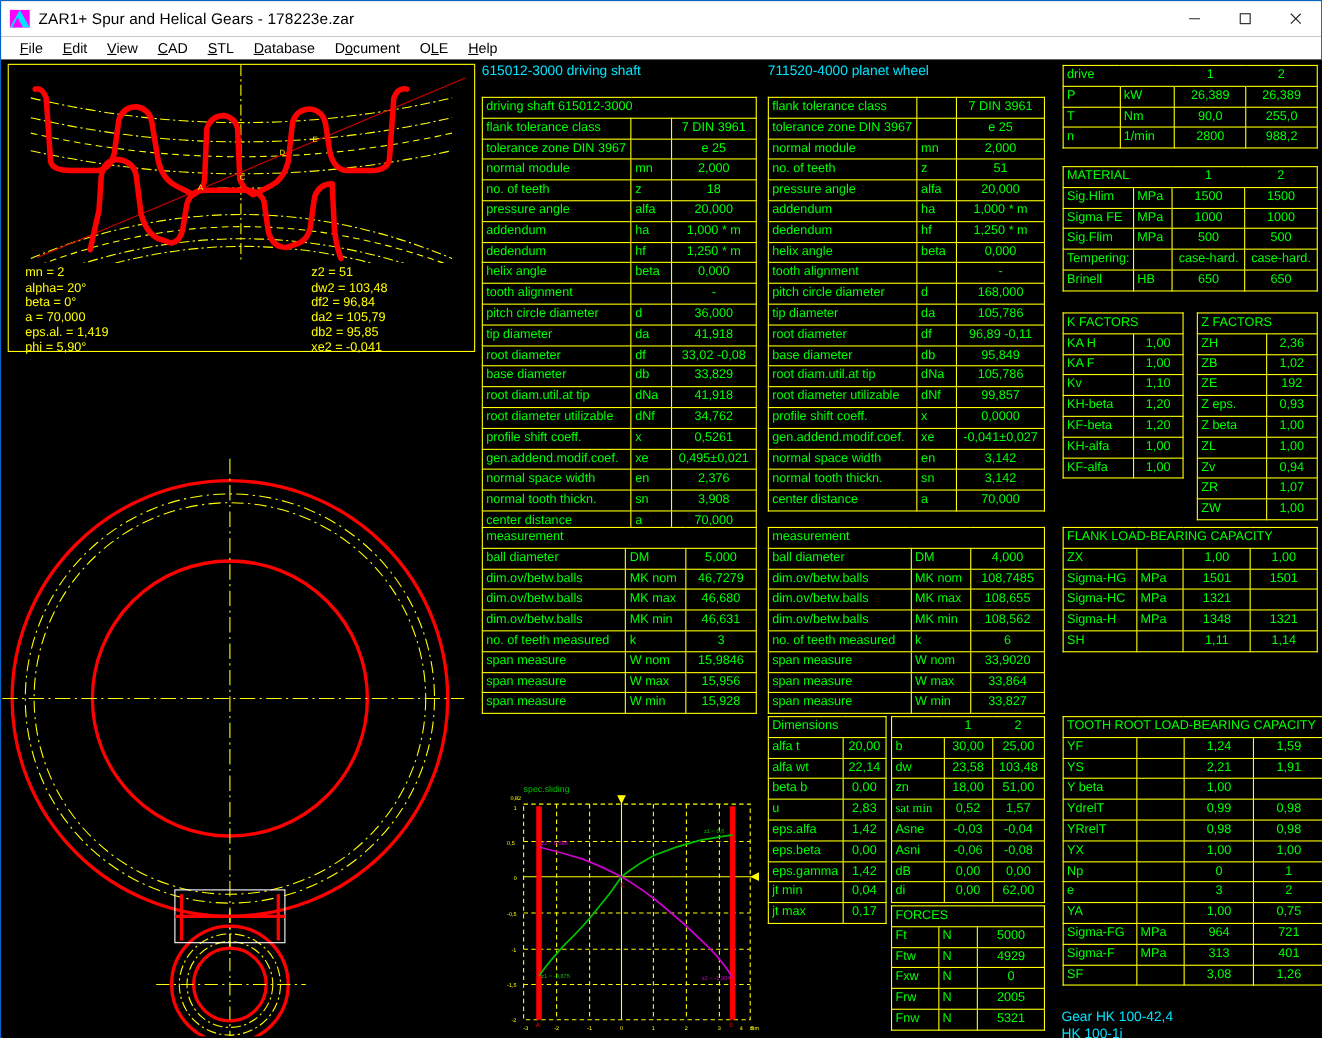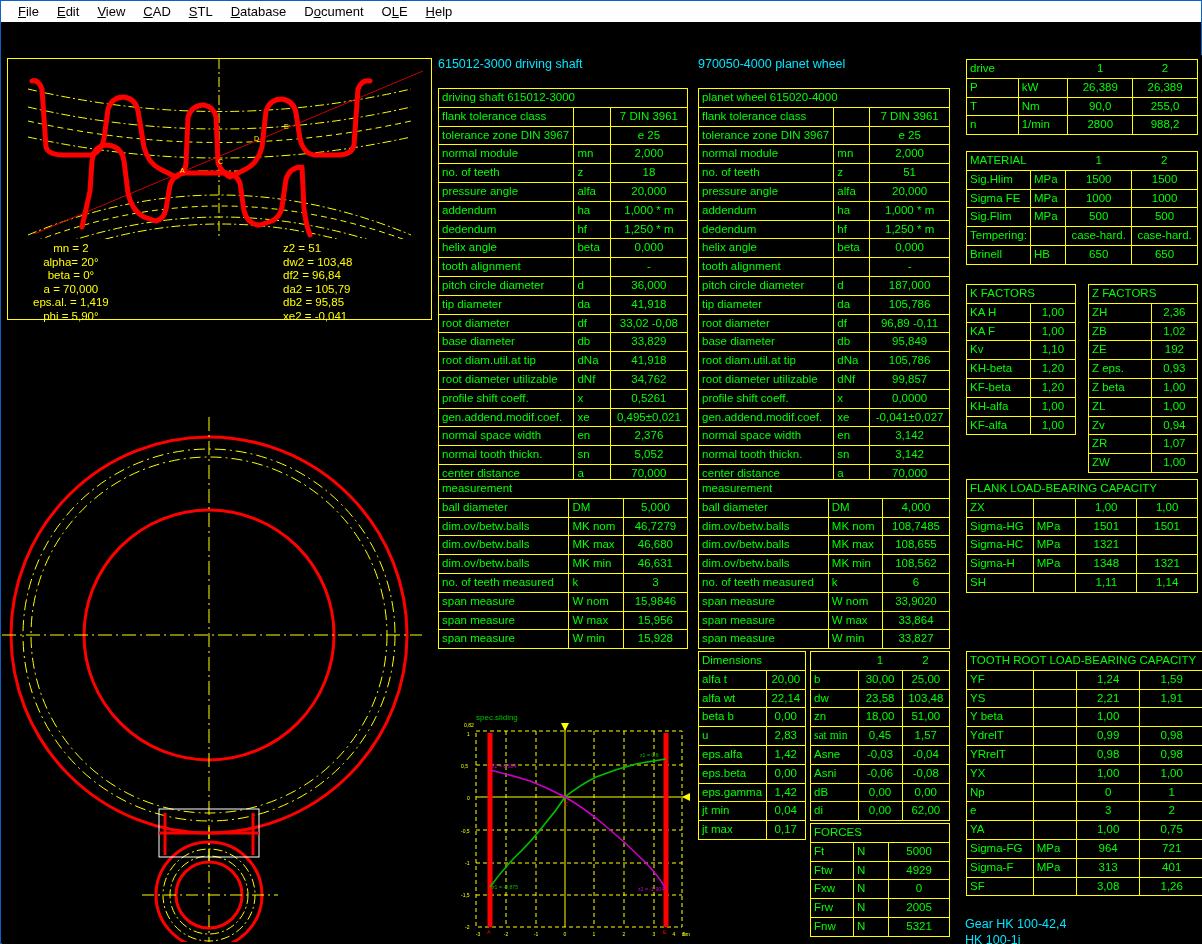--- a/index.html
+++ b/index.html
@@ -85,37 +85,62 @@
   }
   .draw-top{
     position:absolute;left:0;top:0;width:423px;height:180px;overflow:hidden;
   }
   .info-box{
     position:absolute;left:5px;top:182px;width:423px;height:81px;
     color:#ffff00;font-size:11.5px;line-height:13.6px;
     box-sizing:border-box;padding:1px 0 0 8px;
   }
   .info-col{position:absolute;top:1px;}
-  .info-c1{left:20px;text-align:center;}
+  .info-c1{left:10px;}
   .info-c2{left:140px;}
   .info-c3{left:270px;}
   .big-draw{
     position:absolute;left:0px;top:272px;width:430px;height:615px;
   }
   .chartbox{position:absolute;left:432px;top:650px;width:262px;height:238px;}
   .chart-title{position:absolute;left:42px;top:8px;color:#00c000;font-size:8px;}
   .gearlabel{
     position:absolute;left:963px;color:#00e5ff;font-size:12.5px;white-space:nowrap;
   }
 </style>
 </head>
 <body>
 
 <div class="win">
 
+  <div class="titlebar">
+    <div class="app-logo">
+      <div class="tri"></div>
+        <div class="tri2"></div>
+    </div>
+    <div class="title-text">ZAR1+  Spur and Helical Gears  -  178223e.zar</div>
+    <div class="win-buttons">
+      <div class="win-btn">
+        <svg width="12" height="12" viewBox="0 0 12 12">
+            <line x1="1" y1="6" x2="11" y2="6" stroke="#222" stroke-width="1"></line>
+          </svg>
+      </div>
+      <div class="win-btn">
+        <svg width="12" height="12" viewBox="0 0 12 12">
+            <rect x="1.5" y="1.5" width="9" height="9" fill="none" stroke="#222" stroke-width="1"></rect>
+          </svg>
+      </div>
+      <div class="win-btn">
+        <svg width="12" height="12" viewBox="0 0 12 12">
+            <line x1="1.5" y1="1.5" x2="10.5" y2="10.5" stroke="#222" stroke-width="1"></line>
+            <line x1="10.5" y1="1.5" x2="1.5" y2="10.5" stroke="#222" stroke-width="1"></line>
+          </svg>
+      </div>
+    </div>
+  </div>
 
   <div class="menubar">
     <div class="menu-item"><u>F</u>ile</div>
     <div class="menu-item"><u>E</u>dit</div>
     <div class="menu-item"><u>V</u>iew</div>
     <div class="menu-item"><u>C</u>AD</div>
     <div class="menu-item"><u>S</u>TL</div>
     <div class="menu-item"><u>D</u>atabase</div>
     <div class="menu-item">D<u>o</u>cument</div>
     <div class="menu-item">O<u>L</u>E</div>
@@ -365,21 +390,21 @@
             <td class="c" style="width: 78px;">0,495±0,021</td>
           </tr>
           <tr>
             <td style="width: 130px;">normal space width</td>
             <td style="width: 38px;">en</td>
             <td class="c" style="width: 78px;">2,376</td>
           </tr>
           <tr>
             <td style="width: 130px;">normal tooth thickn.</td>
             <td style="width: 38px;">sn</td>
-            <td class="c" style="width: 78px;">5,052</td>
+            <td class="c" style="width: 78px;">3,908</td>
           </tr>
           <tr>
             <td style="width: 130px;">center distance</td>
             <td style="width: 38px;">a</td>
             <td class="c" style="width: 78px;">70,000</td>
           </tr>
         </tbody>
       </table>
     <table class="tbl" id="t-gear1m" style="left:436px;top:424px;width:250px">
         <tbody>
@@ -422,26 +447,23 @@
             <td class="c" style="width: 66px;">15,956</td>
           </tr>
           <tr>
             <td style="width: 130px;">span measure</td>
             <td style="width: 50px;">W min</td>
             <td class="c" style="width: 66px;">15,928</td>
           </tr>
         </tbody>
       </table>
 
-    <div class="section-label" style="left:696px;top:2px">970050-4000  planet wheel</div>
+    <div class="section-label" style="left:696px;top:2px">711520-4000  planet wheel</div>
     <table class="tbl" id="t-gear2" style="left:696px;top:33px;width:252px">
         <tbody>
-          <tr>
-            <td colspan="3">planet wheel 615020-4000</td>
-          </tr>
           <tr>
             <td style="width: 130px;">flank tolerance class</td>
             <td style="width: 38px;"></td>
             <td class="c" style="width: 80px;">7 DIN 3961</td>
           </tr>
           <tr>
             <td style="width: 130px;">tolerance zone DIN 3967</td>
             <td style="width: 38px;"></td>
             <td class="c" style="width: 80px;">e 25</td>
           </tr>
@@ -476,21 +498,21 @@
             <td class="c" style="width: 80px;">0,000</td>
           </tr>
           <tr>
             <td style="width: 130px;">tooth alignment</td>
             <td style="width: 38px;"></td>
             <td class="c" style="width: 80px;">-</td>
           </tr>
           <tr>
             <td style="width: 130px;">pitch circle diameter</td>
             <td style="width: 38px;">d</td>
-            <td class="c" style="width: 80px;">187,000</td>
+            <td class="c" style="width: 80px;">168,000</td>
           </tr>
           <tr>
             <td style="width: 130px;">tip diameter</td>
             <td style="width: 38px;">da</td>
             <td class="c" style="width: 80px;">105,786</td>
           </tr>
           <tr>
             <td style="width: 130px;">root diameter</td>
             <td style="width: 38px;">df</td>
             <td class="c" style="width: 80px;">96,89 -0,11</td>
@@ -645,21 +667,21 @@
             <td class="c" style="width: 46px;">23,58</td>
             <td class="c" style="width: 46px;">103,48</td>
           </tr>
           <tr>
             <td style="width: 48px;">zn</td>
             <td class="c" style="width: 46px;">18,00</td>
             <td class="c" style="width: 46px;">51,00</td>
           </tr>
           <tr>
             <td style="width: 48px; font-family: Liberation Serif, serif;">sat min</td>
-            <td class="c" style="width: 46px;">0,45</td>
+            <td class="c" style="width: 46px;">0,52</td>
             <td class="c" style="width: 46px;">1,57</td>
           </tr>
           <tr>
             <td style="width: 48px;">Asne</td>
             <td class="c" style="width: 46px;">-0,03</td>
             <td class="c" style="width: 46px;">-0,04</td>
           </tr>
           <tr>
             <td style="width: 48px;">Asni</td>
             <td class="c" style="width: 46px;">-0,06</td>

